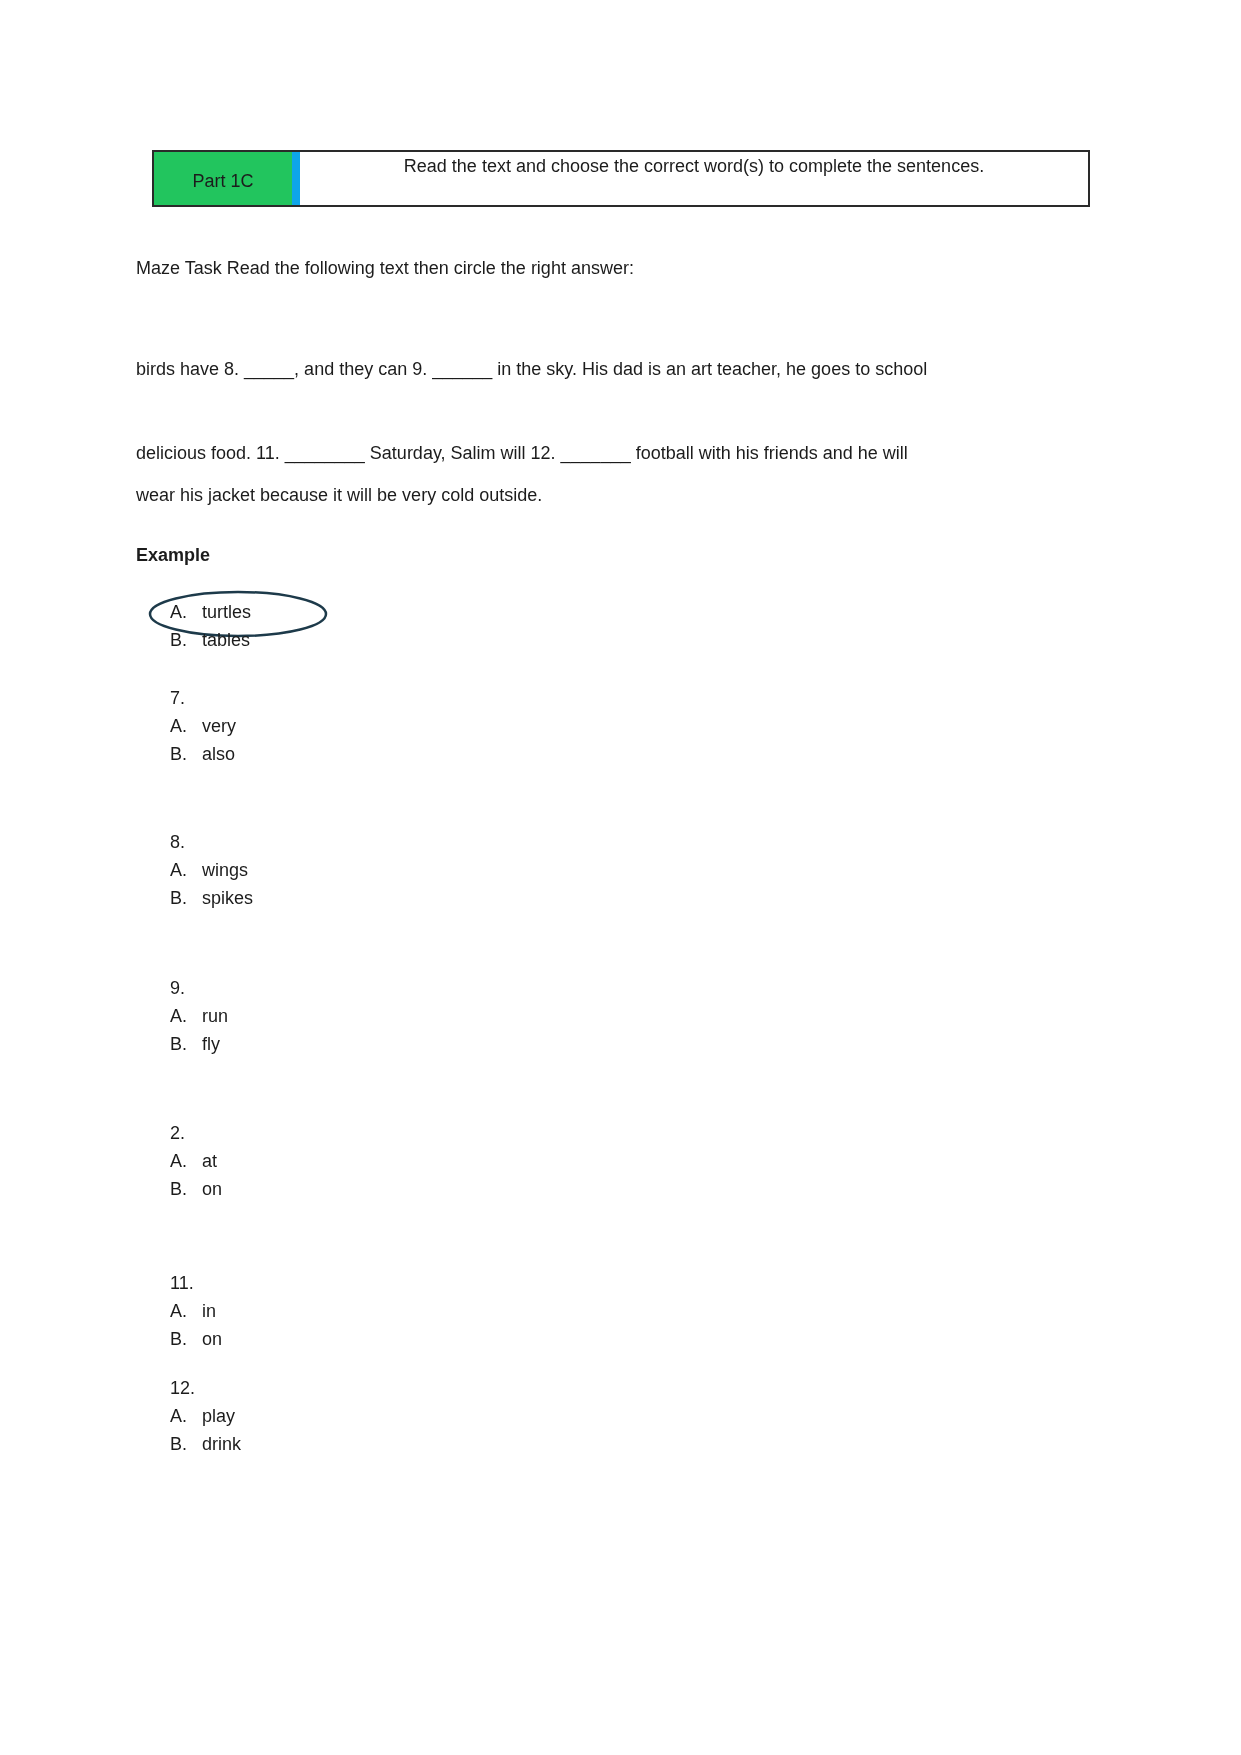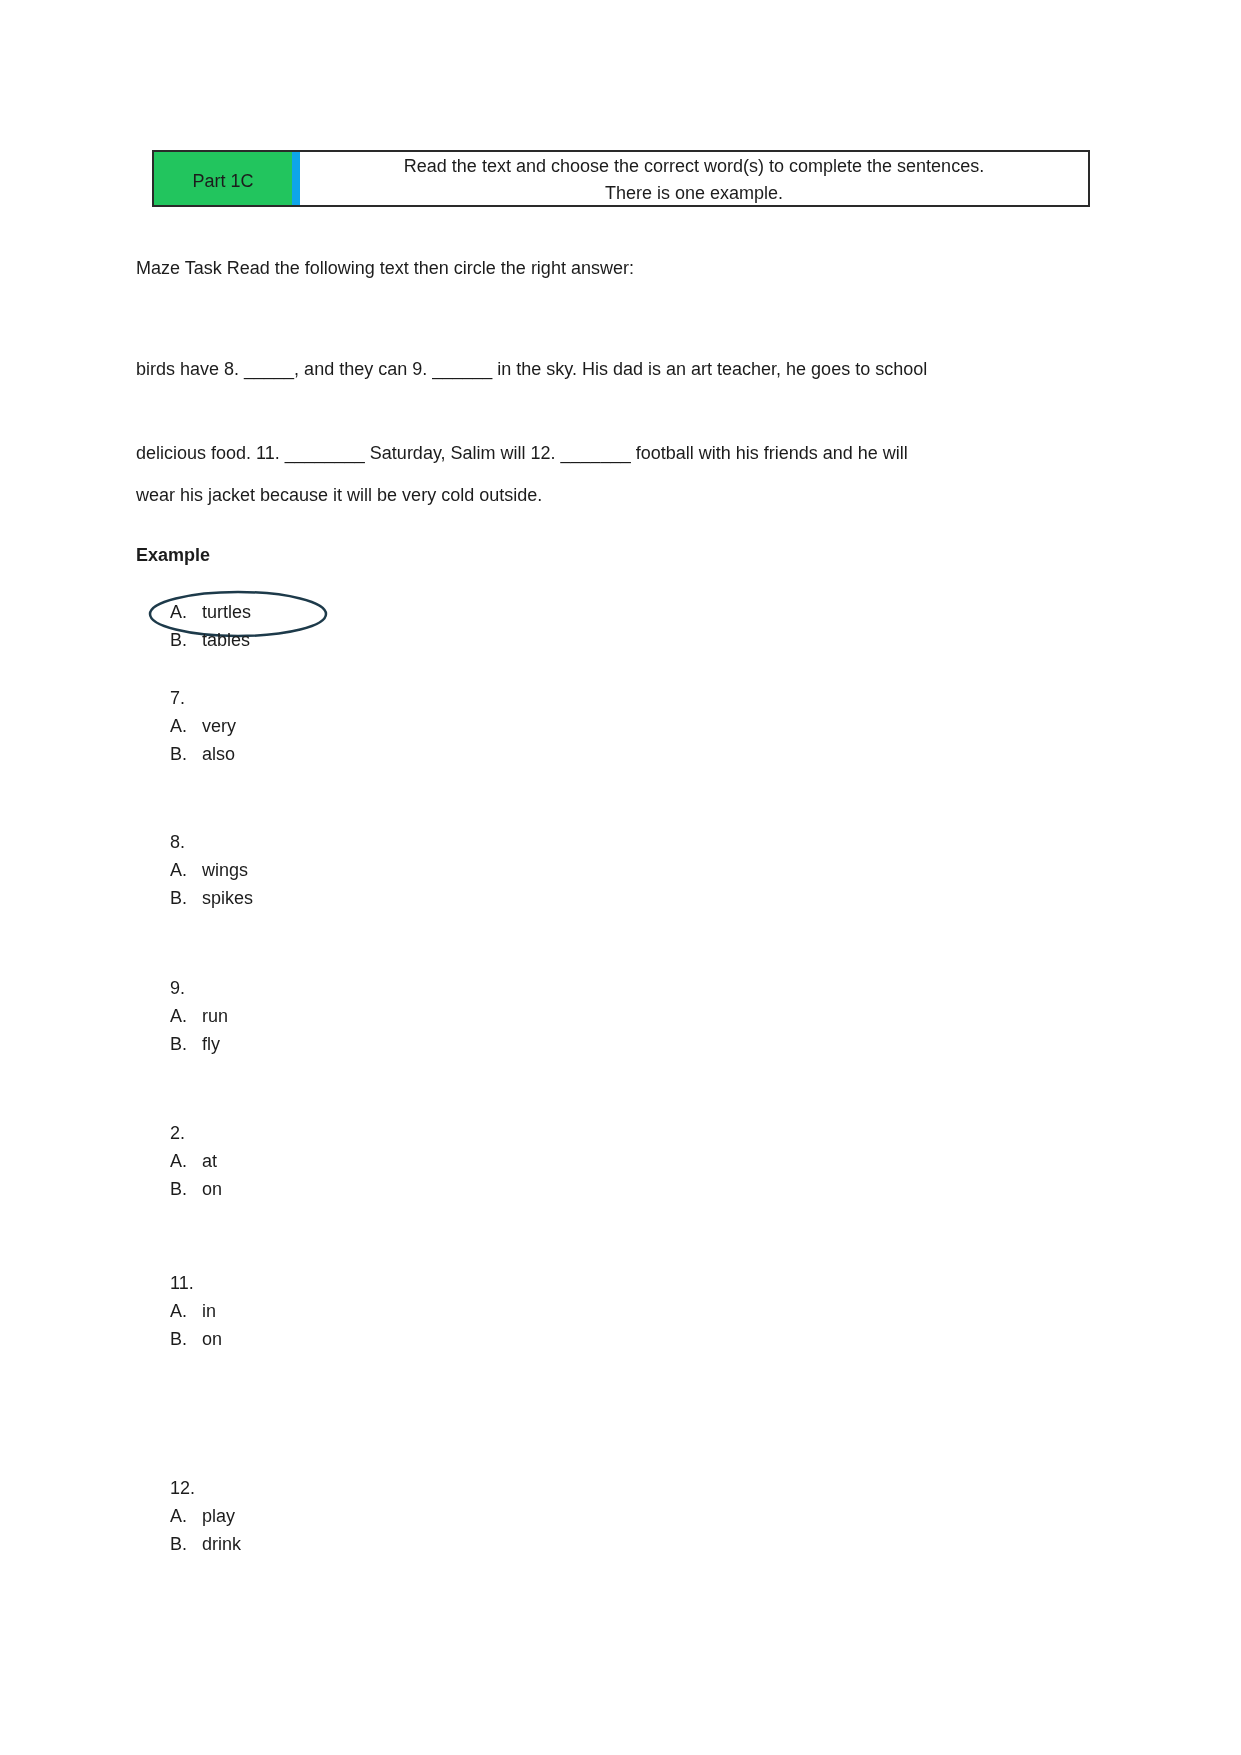--- a/index.html
+++ b/index.html
@@ -64,21 +64,20 @@
 </style>
 </head>
 <body>
 
 <div class="page">
 
   <div class="header-table">
     <div class="cell-part">Part 1C</div>
     <div class="cell-instruction">
       <div>Read the text and choose the correct word(s) to complete the sentences.</div>
-      <div>There is one example.</div>
     </div>
   </div>
 
   <div class="line" style="top:254px">Maze Task Read the following text then circle the right answer:</div>
 
   <div class="line" style="top:355px">birds have 8. _____, and they can 9. ______ in the sky. His dad is an art teacher, he goes to school</div>
   <div class="line" style="top:439px">delicious food. 11. ________ Saturday, Salim will 12. _______ football with his friends and he will</div>
   <div class="line" style="top:481px">wear his jacket because it will be very cold outside.</div>
 
   <div class="line bold" style="top:541px">Example</div>
@@ -151,21 +150,21 @@
     <div class="opt-row">
       <span class="opt-letter">A.</span>
       <span>in</span>
     </div>
     <div class="opt-row">
       <span class="opt-letter">B.</span>
       <span>on</span>
     </div>
   </div>
 
-  <div class="opt-block" style="top:1474px">
+  <div class="opt-block" style="top:1374px">
     <div class="opt-row">12.</div>
     <div class="opt-row">
       <span class="opt-letter">A.</span>
       <span>play</span>
     </div>
     <div class="opt-row">
       <span class="opt-letter">B.</span>
       <span>drink</span>
     </div>
   </div>

